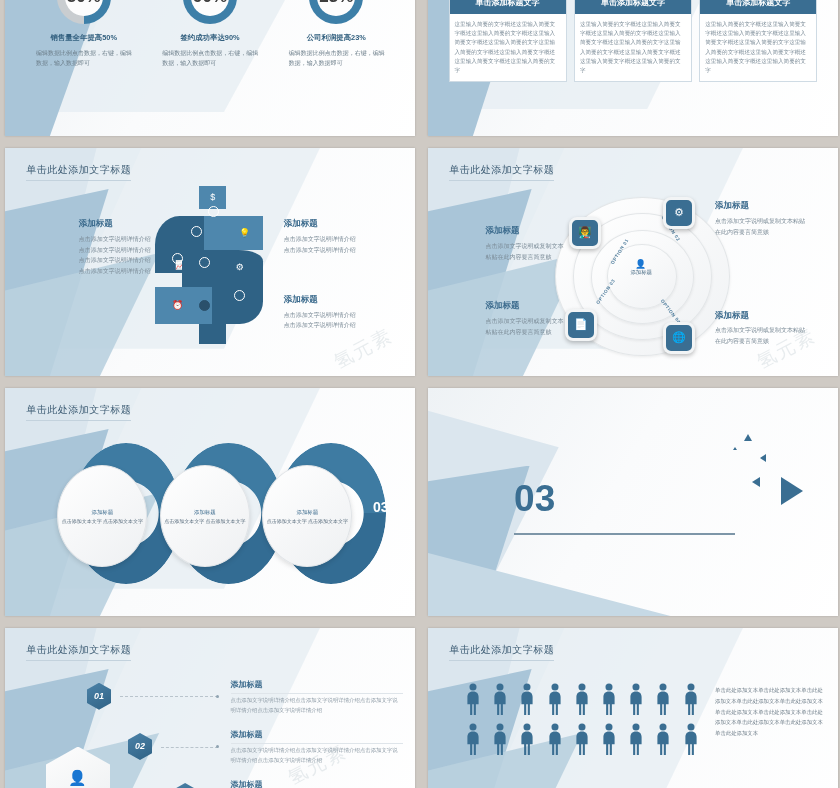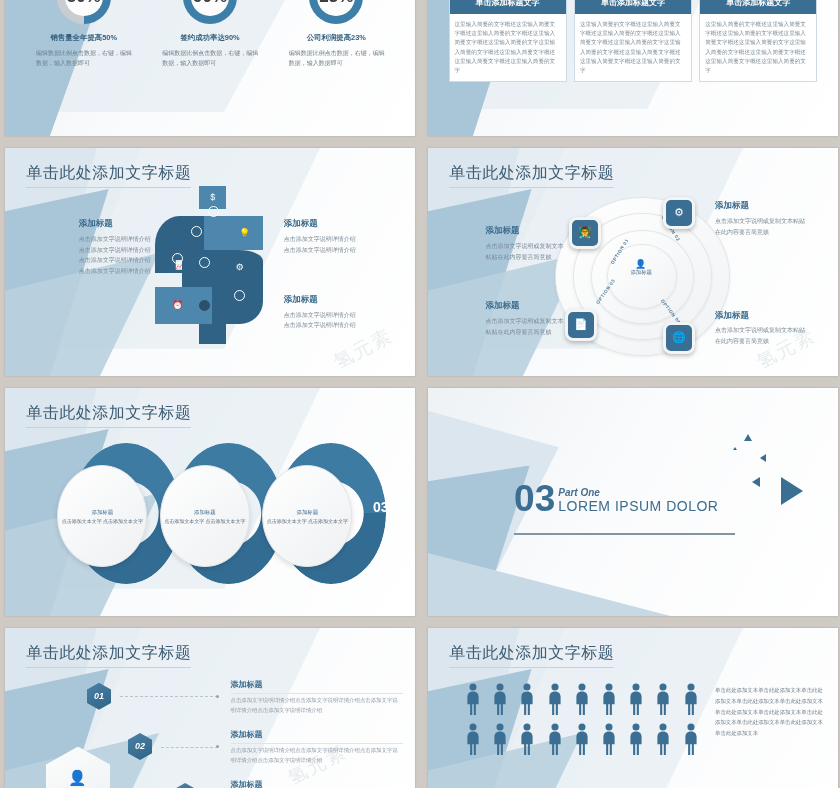--- a/index.html
+++ b/index.html
@@ -26,21 +26,21 @@
   .p2{left:-6%;top:18%;width:46%;height:100%;background:#a9c5d8;
       clip-path:polygon(0 12%,68% 0,30% 100%,0 100%);}
   .p3{left:10%;top:-12%;width:70%;height:100%;background:#e7eef3;opacity:.85;
       clip-path:polygon(20% 0,100% 0,62% 100%,0 100%);}
   .p4{left:-4%;top:46%;width:52%;height:70%;background:#b9d0df;opacity:.9;
       clip-path:polygon(0 26%,80% 0,44% 100%,0 100%);}
 
   
   .slide-title{
     position:absolute;left:5.2%;top:6.5%;
-    font-size:16px;color:#3d5c74;letter-spacing:.5px;white-space:nowrap;
+    font-size:10px;color:#3d5c74;letter-spacing:.5px;white-space:nowrap;
     padding-bottom:3px;border-bottom:1px solid #c3d2dd;
   }
 
   
   .wm{position:absolute;right:5%;bottom:6%;
       font-size:19px;color:rgba(120,140,155,.16);
       transform:rotate(-28deg);letter-spacing:2px;pointer-events:none;}
 
   
   .donut-row{position:absolute;left:6%;top:-44%;width:88%;display:flex;justify-content:space-between;}
@@ -340,24 +340,20 @@
 
   <div class="slide" style="left:428px;top:388px;width:410px;height:228px;">
     <div class="bg">
       <div class="poly" style="left:-4%;top:8%;width:46%;height:100%;background:#dbe6ee;clip-path:polygon(0 0,78% 18%,28% 100%,0 100%);"></div>
       <div class="poly" style="left:-4%;top:34%;width:40%;height:80%;background:#a9c5d8;clip-path:polygon(0 10%,72% 0,36% 100%,0 100%);"></div>
       <div class="poly" style="left:0;top:58%;width:72%;height:48%;background:#c6d9e5;clip-path:polygon(0 30%,100% 100%,0 100%);"></div>
     </div>
 
     <div class="part">
       <div class="big">03</div>
-      <div class="side">
-        <div class="p-one">Part One</div>
-        <div class="p-lorem">LOREM IPSUM DOLOR</div>
-      </div>
     </div>
     <div class="part-rule"></div>
 
     <div class="tri" style="left:77%;top:20%;border-left:4px solid transparent;border-right:4px solid transparent;border-bottom:7px solid #3a6e92;"></div>
     <div class="tri" style="left:81%;top:29%;border-top:4px solid transparent;border-bottom:4px solid transparent;border-right:6px solid #3a6e92;"></div>
     <div class="tri" style="left:79%;top:39%;border-top:5px solid transparent;border-bottom:5px solid transparent;border-right:8px solid #3a6e92;"></div>
     <div class="tri" style="left:74.5%;top:26%;border-left:2px solid transparent;border-right:2px solid transparent;border-bottom:3px solid #3a6e92;"></div>
     <div class="tri" style="left:86%;top:39%;border-top:14px solid transparent;border-bottom:14px solid transparent;border-left:22px solid #3a6e92;"></div>
   </div>
 

